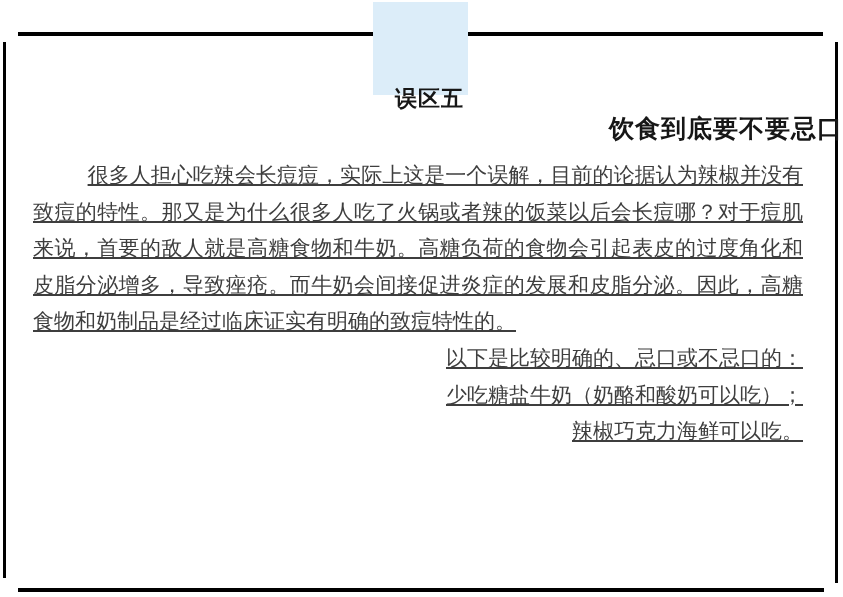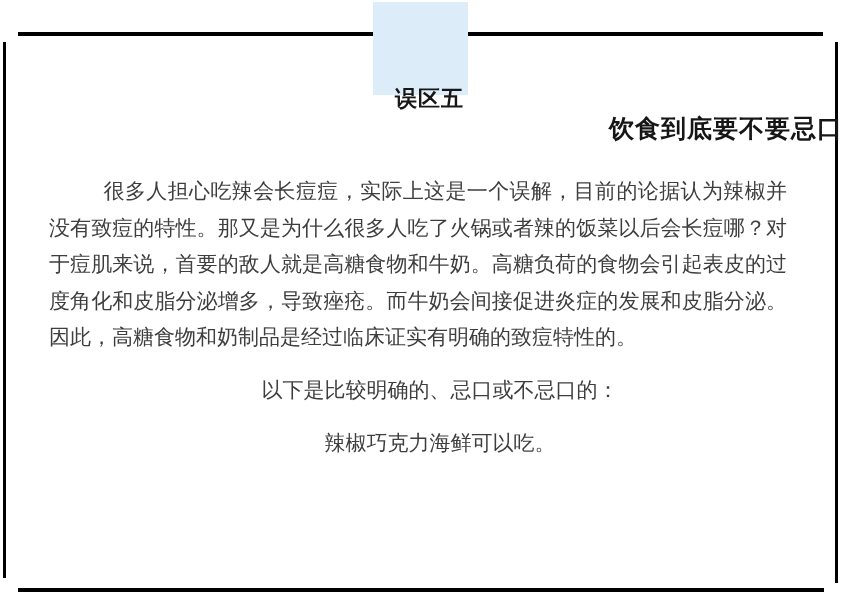--- a/index.html
+++ b/index.html
@@ -36,39 +36,40 @@
       margin: 0; text-align: right;
       font-size: 25px; line-height: 32px; font-weight: bold;
       color: var(--heading_color, #161616);
       letter-spacing: 1px;
     }
     .body-text {
       position: absolute; left: 33px; top: 157px; width: 770px;
       font-size: 21px; line-height: 36.6px;
       color: var(--text_color, #3e3e3e);
     }
-    .body-text p { margin: 16px; }
+    .body-text p { margin: 0; text-decoration: underline; }
     .para { text-indent: 2.6em; text-align: justify; }
-    .list-line { text-indent: 0; padding-left: 44px; text-align: center; }
+    .list-line { text-indent: 0; padding-left: 44px; text-align: right; }
   </style>
 </head>
 <body>
 
 <div class="page">
 
   <div class="rule rule-top"></div>
   <div class="highlight-mark"></div>
   <div class="rule rule-left"></div>
   <div class="rule rule-right"></div>
   <div class="rule rule-bottom"></div>
 
   <div class="content">
     <h1 class="kicker">误区五</h1>
 
     <h2 class="doc-title">饮食到底要不要忌口</h2>
 
     <div class="body-text">
       <p class="para">很多人担心吃辣会长痘痘，实际上这是一个误解，目前的论据认为辣椒并没有致痘的特性。那又是为什么很多人吃了火锅或者辣的饭菜以后会长痘哪？对于痘肌来说，首要的敌人就是高糖食物和牛奶。高糖负荷的食物会引起表皮的过度角化和皮脂分泌增多，导致痤疮。而牛奶会间接促进炎症的发展和皮脂分泌。因此，高糖食物和奶制品是经过临床证实有明确的致痘特性的。</p>
       <p class="list-line">以下是比较明确的、忌口或不忌口的：</p>
+      <p class="list-line">少吃糖盐牛奶（奶酪和酸奶可以吃）；</p>
       <p class="list-line">辣椒巧克力海鲜可以吃。</p>
     </div>
   </div>
 </div>
 
 </body></html>

